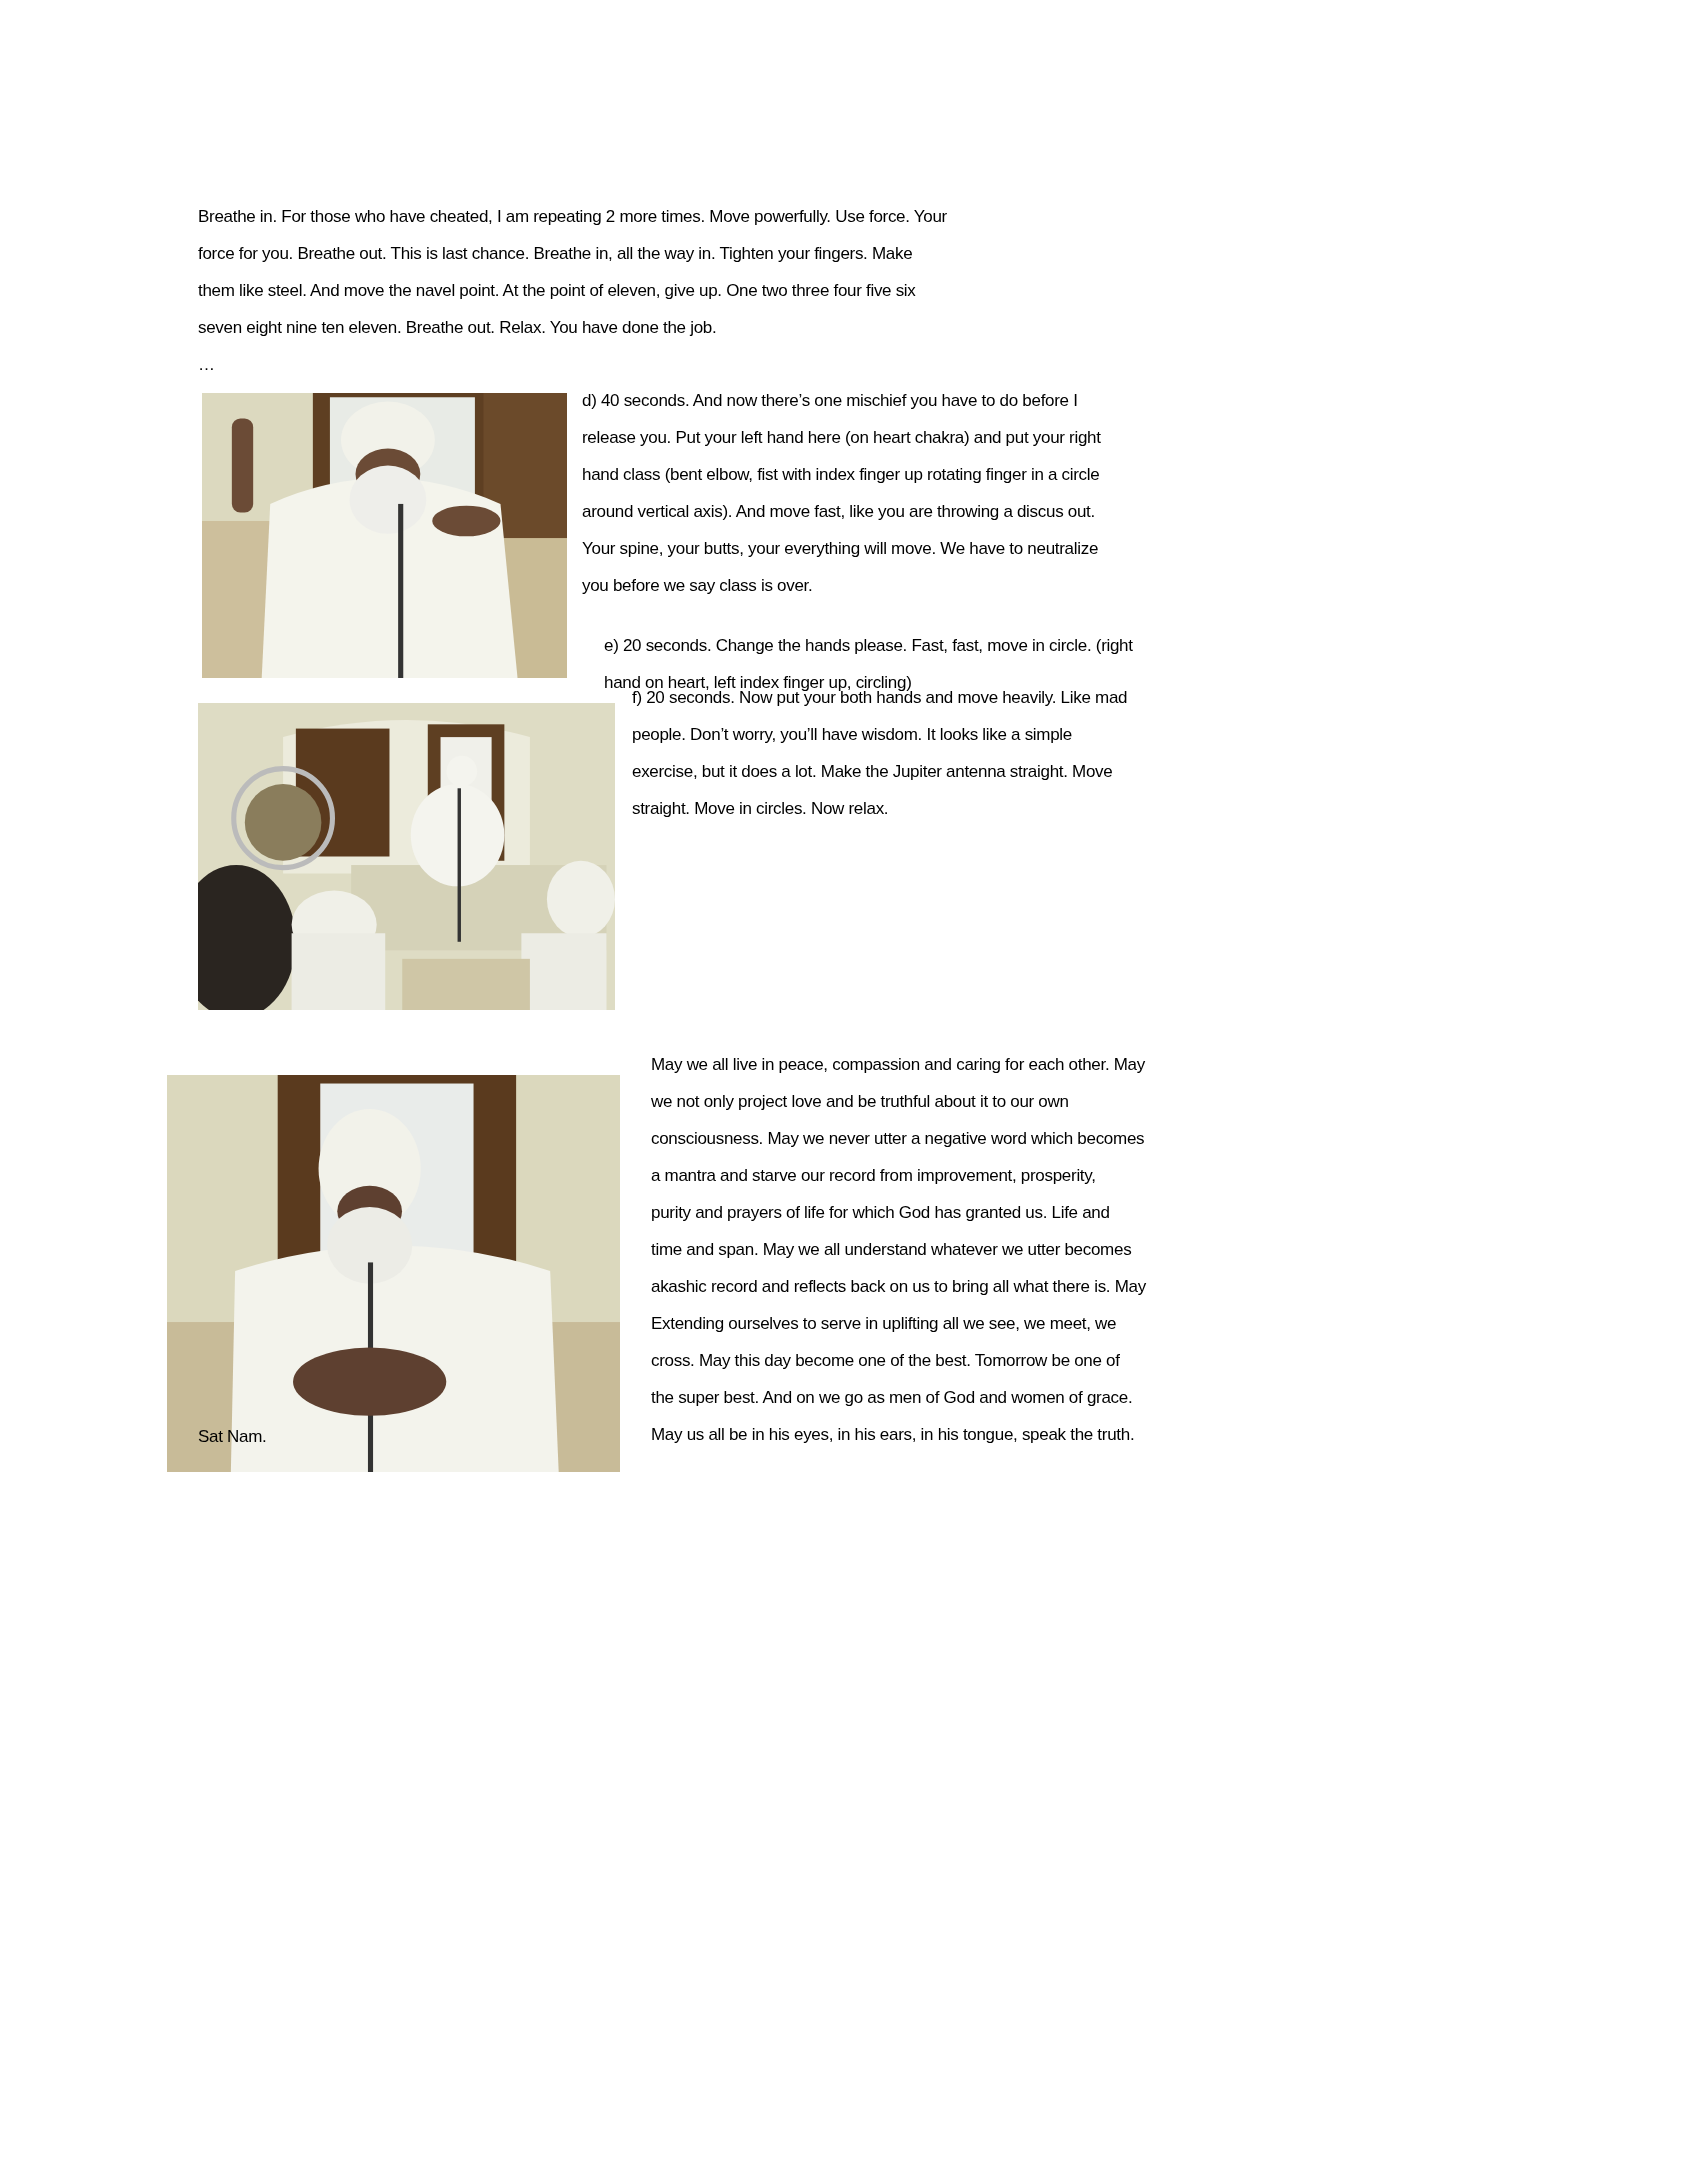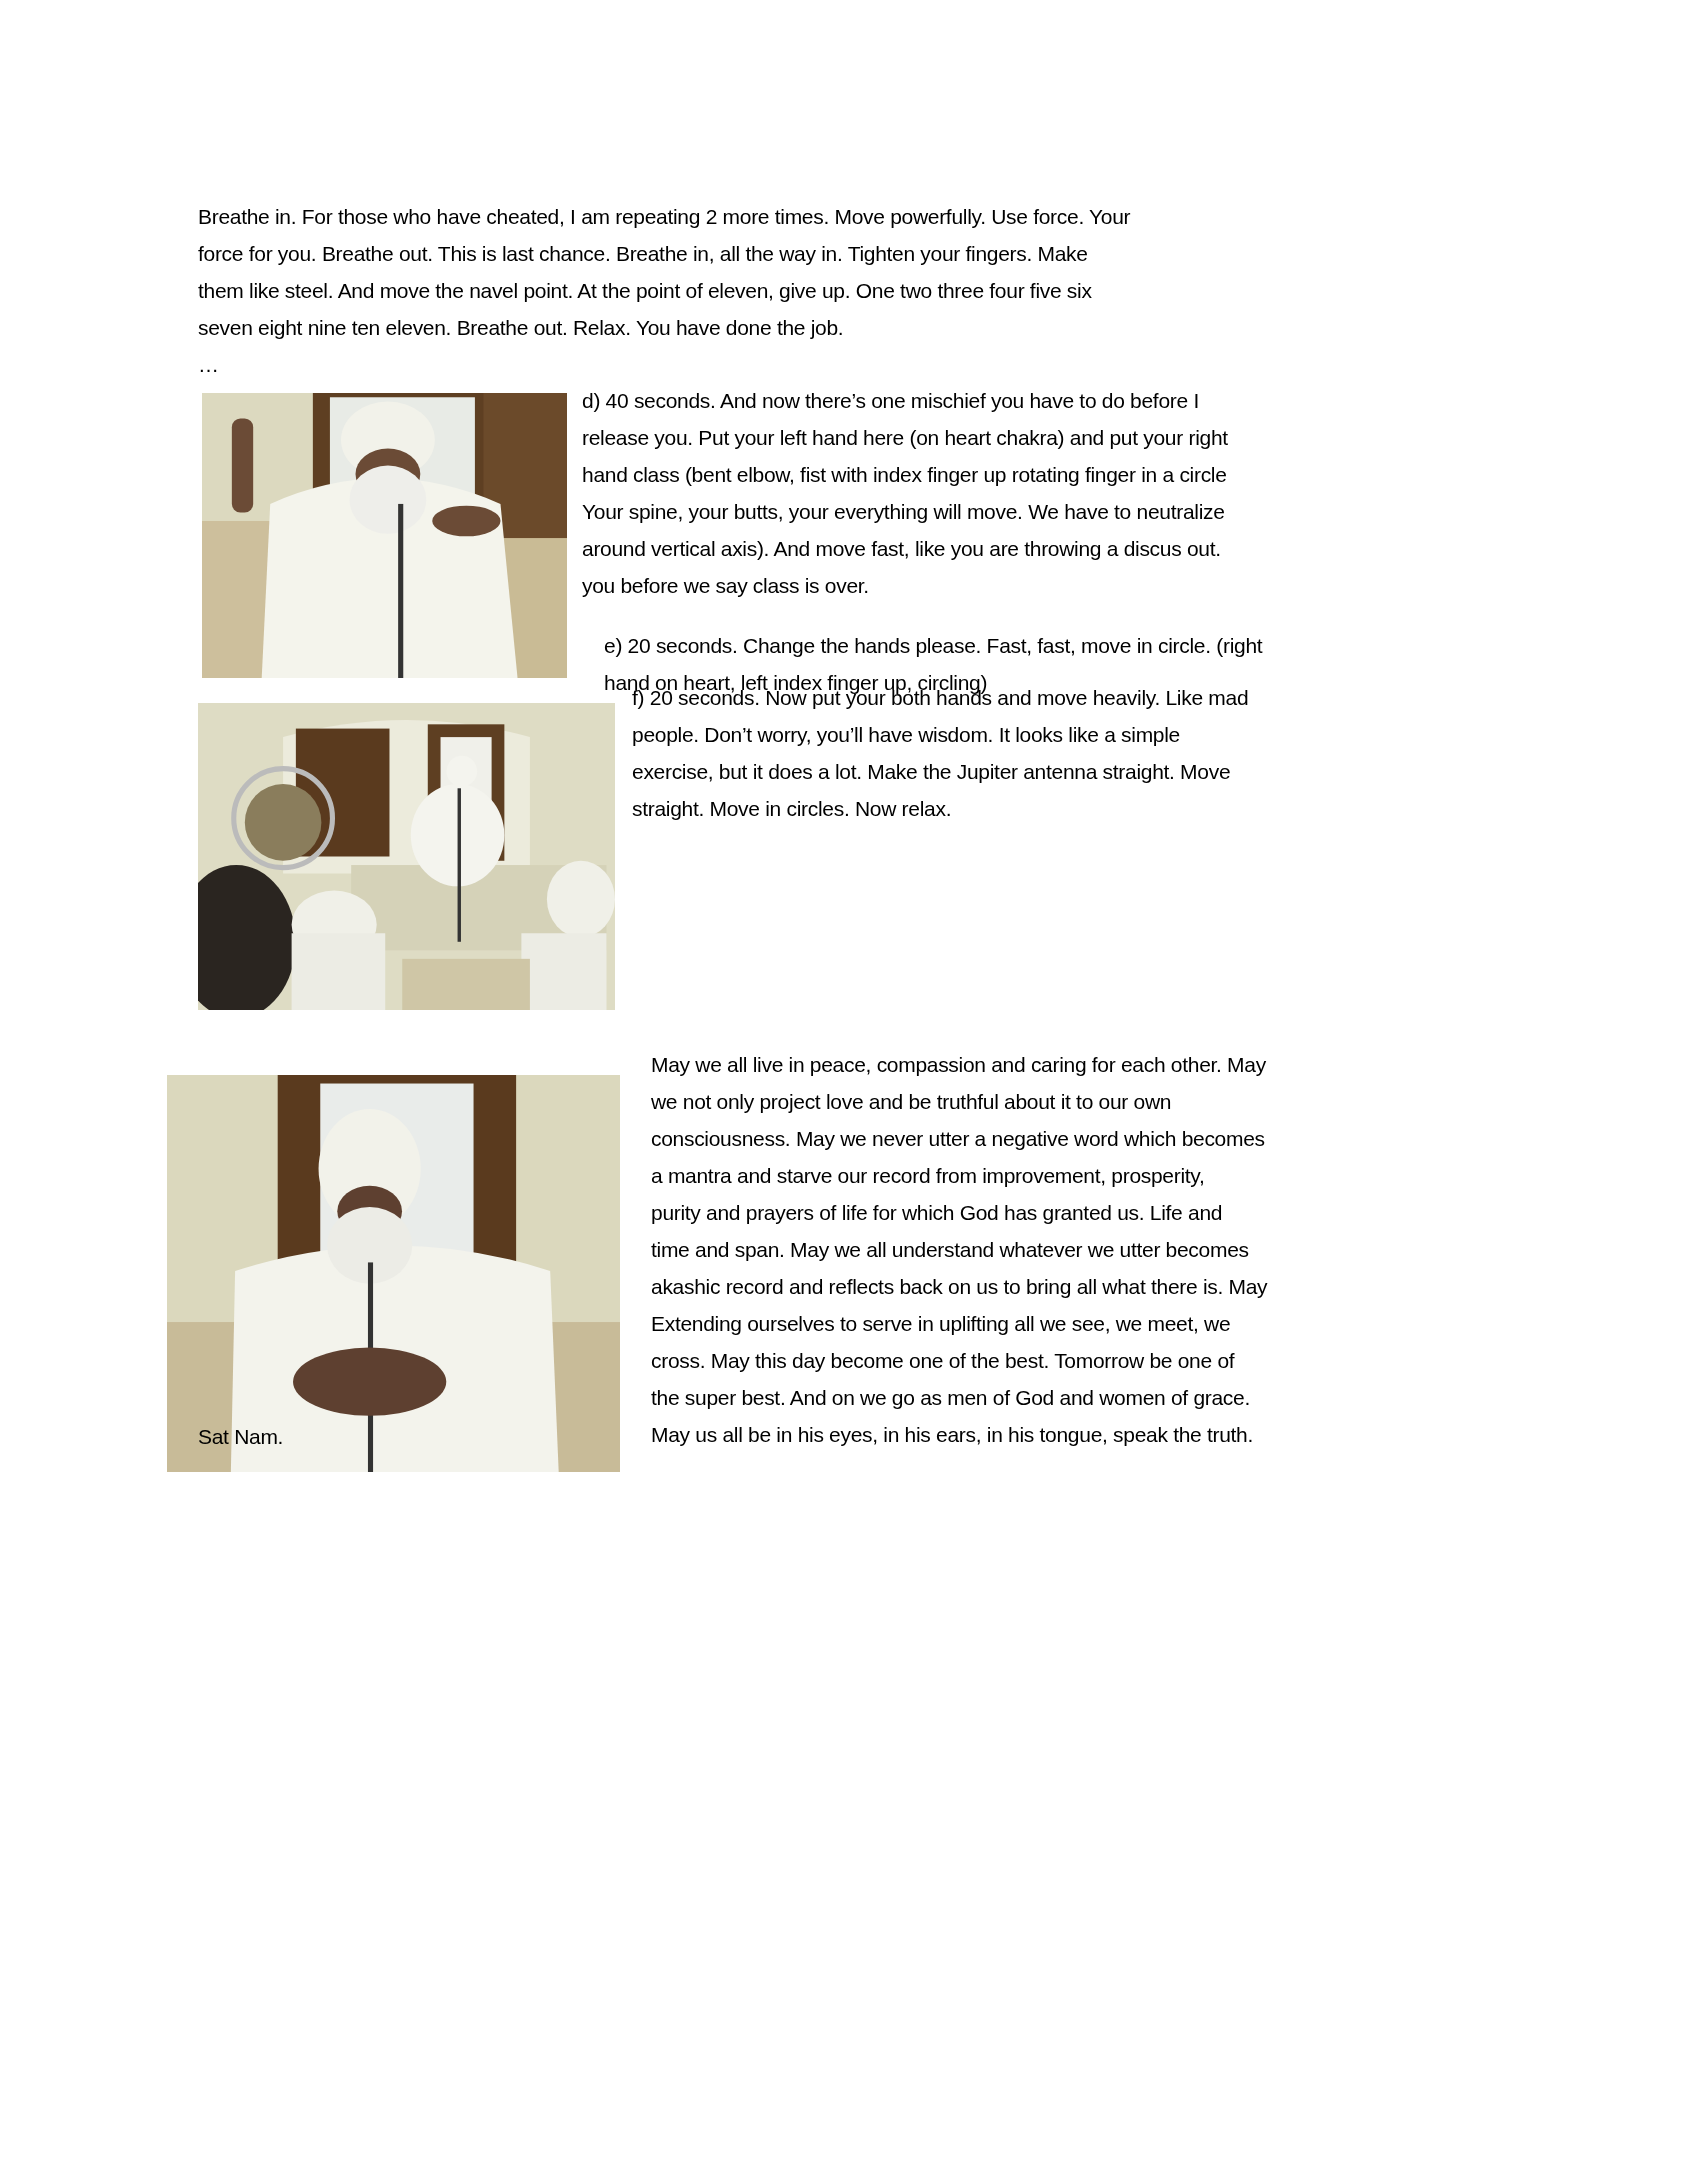--- a/index.html
+++ b/index.html
@@ -1,18 +1,18 @@
 <!DOCTYPE html>
 <html style="font-size:13.6px"><head>
 <meta charset="utf-8">
 <style>
   html, body { margin: 0; padding: 0; background: #ffffff; }
   body { width: 1685px; height: 2181px; position: relative; overflow: hidden;
          font-family: "Liberation Sans", sans-serif; color: #000; }
-  .txt { position: absolute; font-size: 21px; line-height: 37px; letter-spacing: -0.3px; }
+  .txt { position: absolute; font-size: 17px; line-height: 37px; letter-spacing: -0.3px; }
   .photo { position: absolute; overflow: hidden; }
   .photo svg { display: block; width: 100%; height: 100%; }
 </style>
 </head>
 <body>
 
 <div class="txt" style="left:198px; top:198px; width:1295px;">
   <div>Breathe in. For those who have cheated, I am repeating 2 more times. Move powerfully. Use force. Your</div>
   <div>force for you. Breathe out. This is last chance. Breathe in, all the way in. Tighten your fingers. Make</div>
   <div>them like steel. And move the navel point. At the point of eleven, give up. One two three four five six</div>
@@ -35,22 +35,22 @@
     <rect x="35" y="30" width="25" height="110" rx="10" fill="#6b4b36"></rect>
     <rect x="230" y="130" width="6" height="204" fill="#333"></rect>
     <ellipse cx="310" cy="150" rx="40" ry="18" fill="#6b4b36"></ellipse>
   </svg>
 </div>
 
 <div class="txt" style="left:582px; top:382px; width:903px;">
   <div>d) 40 seconds. And now there’s one mischief you have to do before I</div>
   <div>release you. Put your left hand here (on heart chakra) and put your right</div>
   <div>hand class (bent elbow, fist with index finger up rotating finger in a circle</div>
+  <div>around vertical axis). And move fast, like you are throwing a discus out.</div>
   <div>Your spine, your butts, your everything will move. We have to neutralize</div>
-  <div>around vertical axis). And move fast, like you are throwing a discus out.</div>
   <div>you before we say class is over.</div>
 </div>
 <div class="txt" style="left:604px; top:604px; width:903px;margin-top:23px;">
   <div>e) 20 seconds. Change the hands please. Fast, fast, move in circle. (right</div>
   <div>hand on heart, left index finger up, circling)</div>
 </div>
 
 <div class="photo" style="left:198px; top:703px; width:417px; height:307px;" title="Class scene: teacher seated on dais with gong, students in white turbans moving hands">
   <svg viewBox="0 0 490 360" preserveAspectRatio="none">
     <rect width="490" height="360" fill="#dedcc4"></rect>

